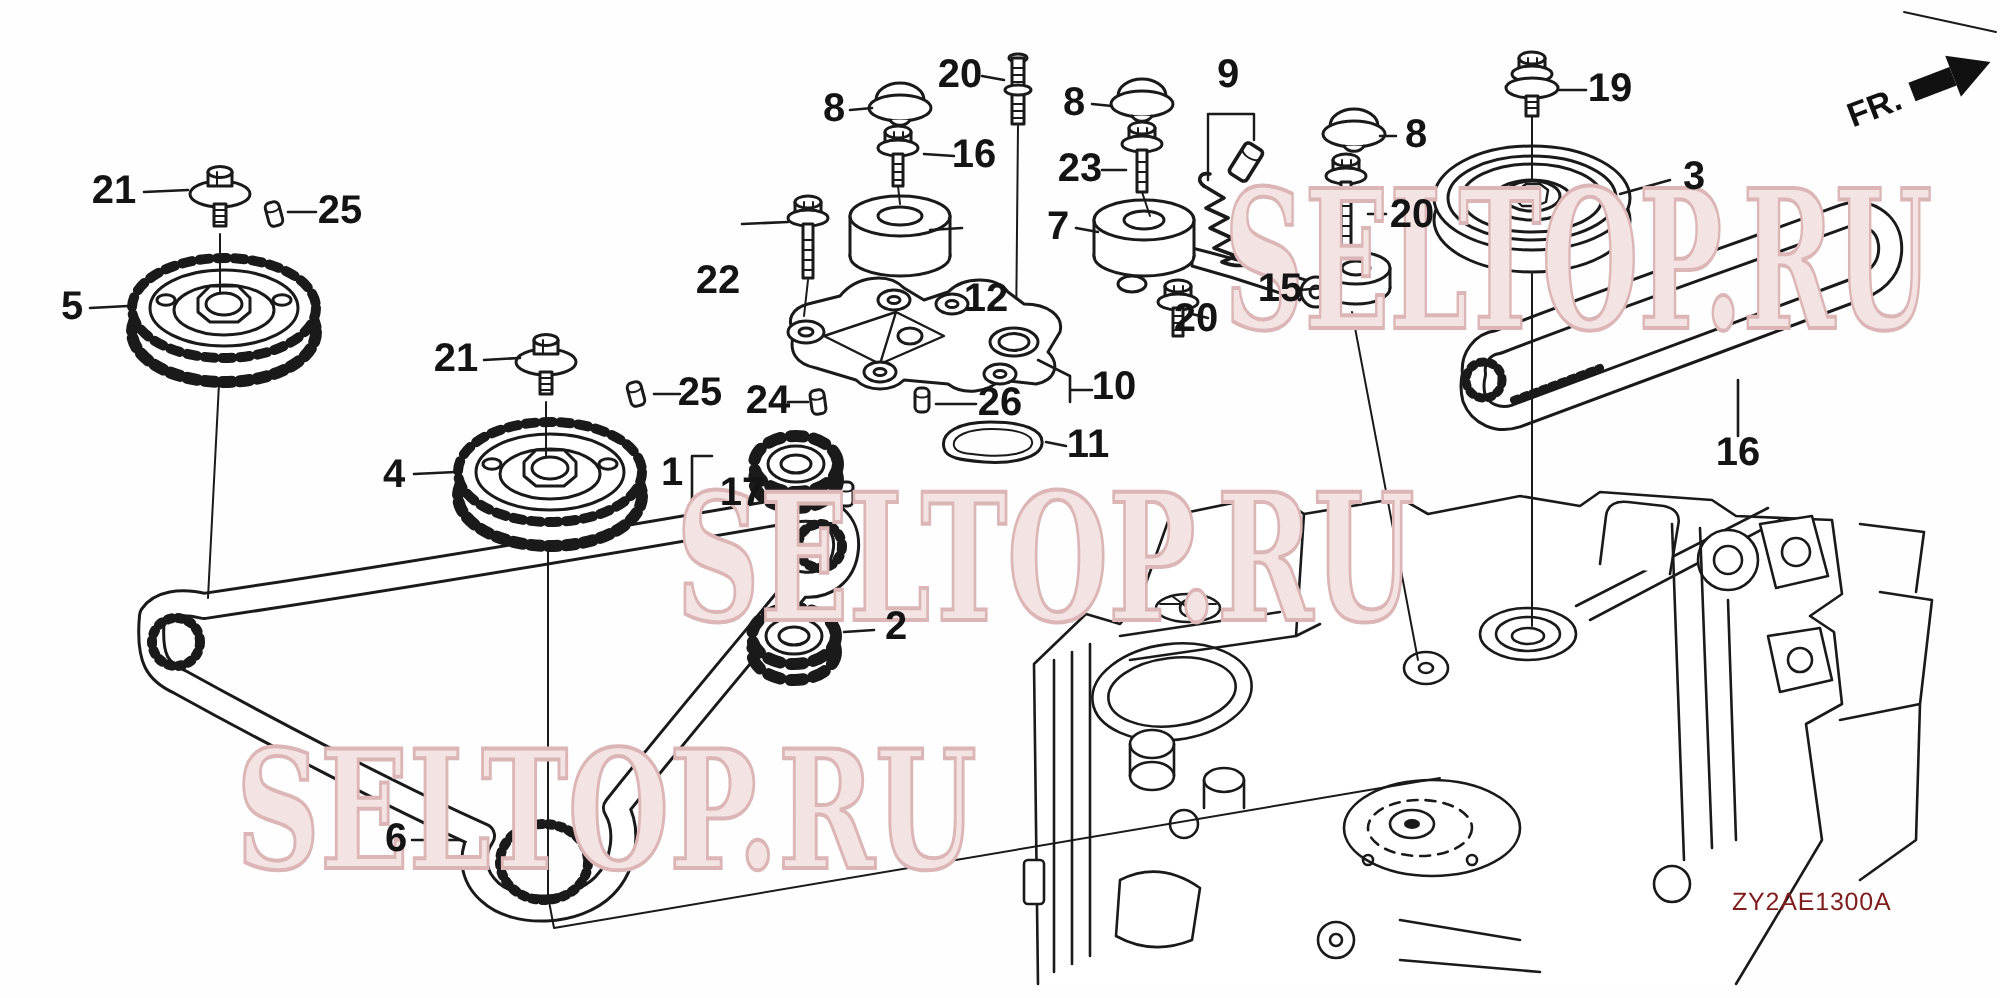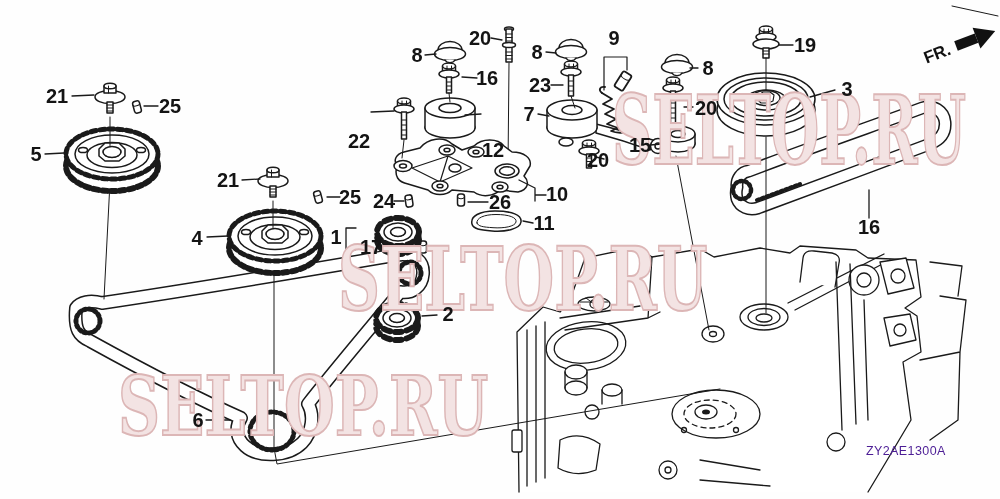--- a/index.html
+++ b/index.html
@@ -9,21 +9,21 @@
   .artwork{position:absolute;left:0;top:0;z-index:1;}
   .wm-layer{position:absolute;left:0;top:0;width:1000px;height:401px;z-index:5;pointer-events:none;margin-top:13px;}
   .watermark{position:absolute;white-space:nowrap;font-family:"DejaVu Serif",serif;font-weight:700;
              color:#f3e3e3;-webkit-text-stroke:2px #dcb6b6;mix-blend-mode:multiply;
              transform-origin:left top;line-height:1;}
   .wm1{left:612px;top:70px;font-size:96px;transform:scaleX(0.58);}
   .wm2{left:338px;top:222px;font-size:88px;transform:scaleX(0.66);}
   .wm3{left:118px;top:352px;font-size:82px;transform:scaleX(0.71);}
   .labels-layer{position:absolute;left:0;top:0;width:1000px;height:499px;z-index:6;pointer-events:none;}
   .plabel{position:absolute;transform:translate(-50%,-50%);font-weight:700;font-size:20px;color:#141414;}
-  .diagram-code{position:absolute;left:866px;top:444px;z-index:6;font-size:12.5px;color:#4c1d95;
+  .diagram-code{position:absolute;left:866px;top:444px;z-index:6;font-size:12.5px;color:#7f1d1d;
                 letter-spacing:0.4px;font-weight:400;}
 </style>
 </head>
 <body>
 
 <div class="stage">
 
 <svg class="artwork" width="1000" height="499" viewBox="0 0 1000 499" stroke="#1a1a1a" fill="none" stroke-width="1.5" stroke-linecap="round" stroke-linejoin="round">
 
   <defs>

